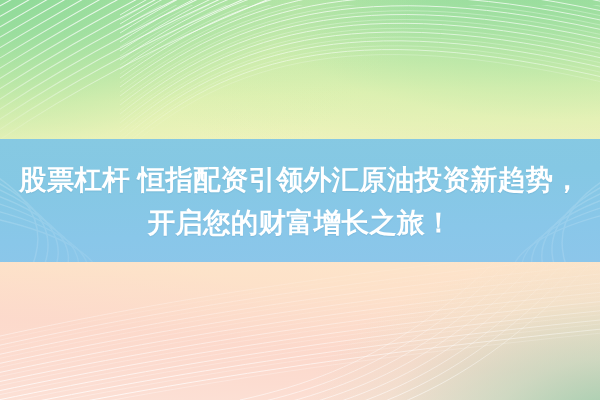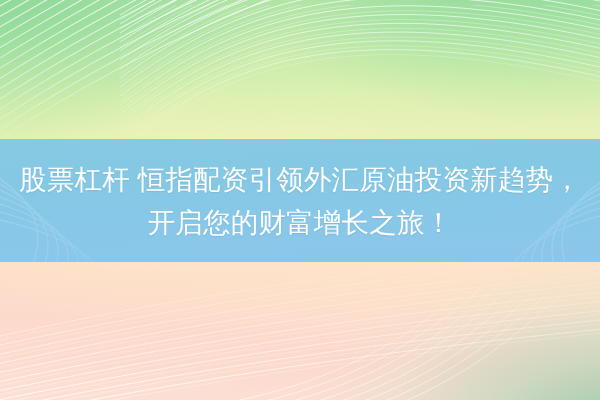--- a/index.html
+++ b/index.html
@@ -128,21 +128,21 @@
 
   #headline-text {
     position: relative;
     z-index: 3;
     width: 568px;
     margin: 0;
     padding: 0;
     text-align: center;
     color: #ffffff;
     font-family: "Liberation Sans", "DejaVu Sans", sans-serif;
-    font-weight: normal;
+    font-weight: bold;
     font-size: 27.5px;
     line-height: 43px;
     letter-spacing: 0.2px;
     white-space: pre-wrap;
     text-shadow: 0 1px 1px rgba(60, 130, 165, 0.18);
   }
 </style>
 </head>
 <body>
 

